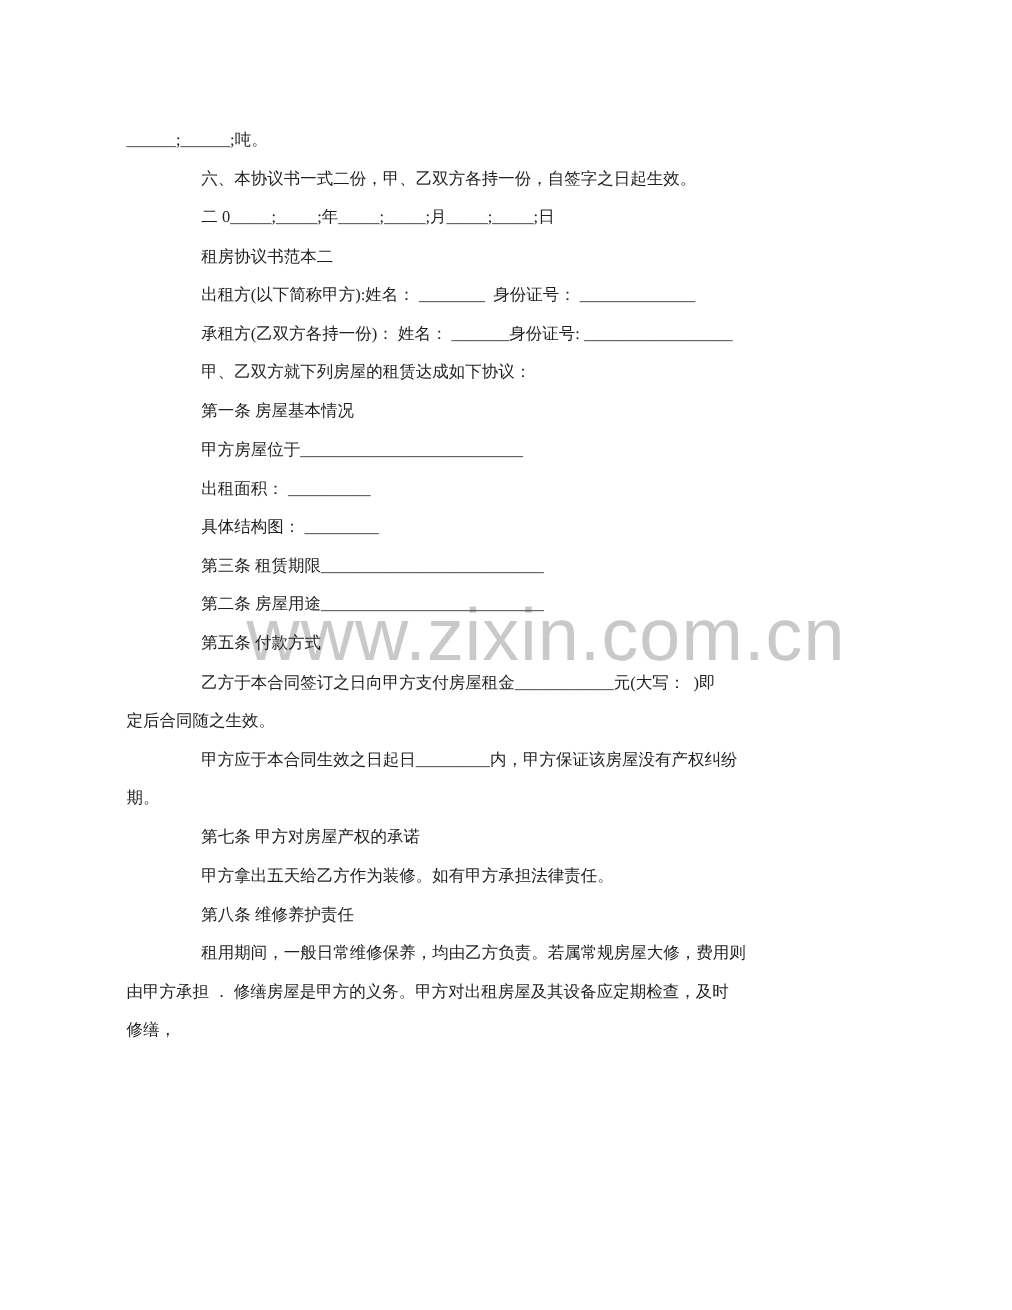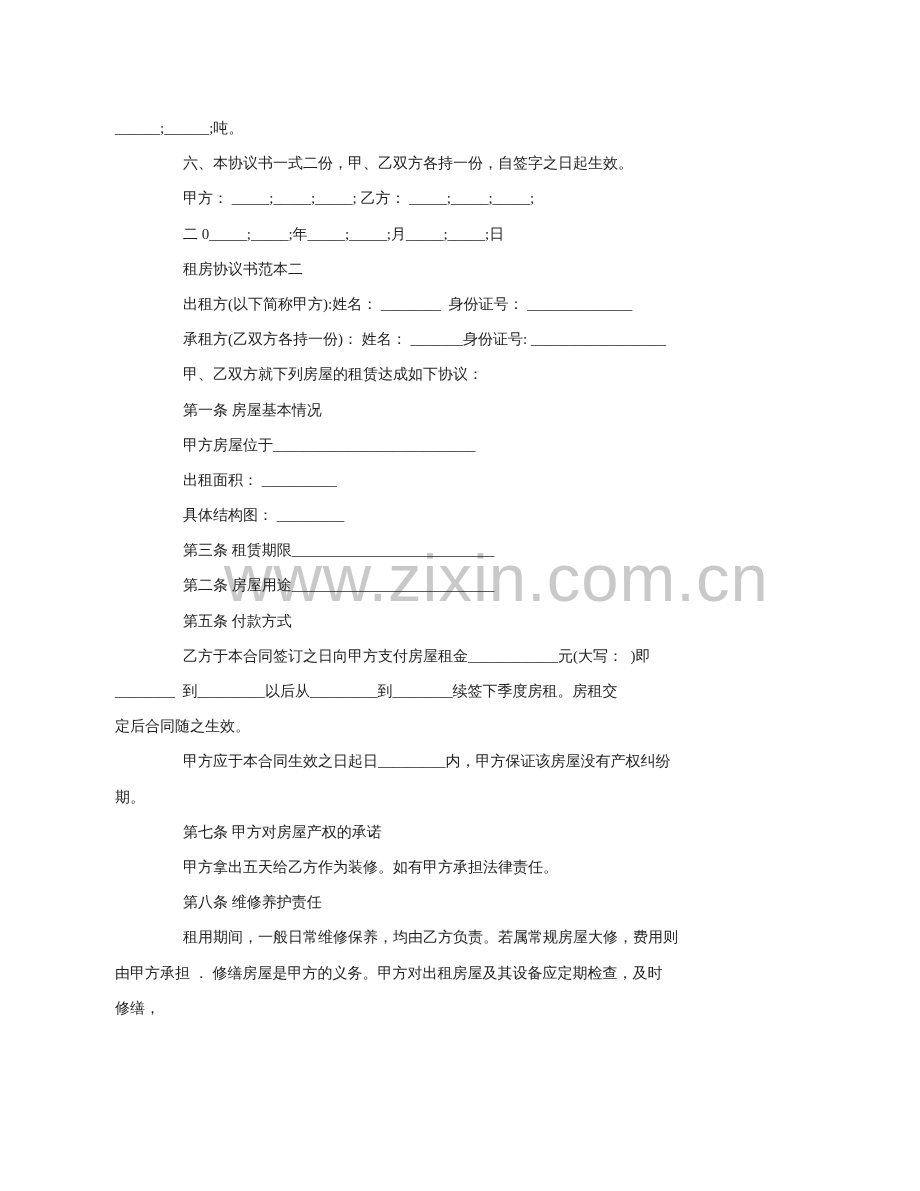--- a/index.html
+++ b/index.html
@@ -48,35 +48,33 @@
   }
 </style>
 </head>
 <body>
 
 <div class="page">
   <div class="watermark" style="color: rgb(201, 201, 201);">www.zixin.com.cn</div>
   <div class="doc" style="color: rgb(31, 31, 31);">
       <div class="line">______;______;吨。</div>
       <div class="line indent">六、本协议书一式二份，甲、乙双方各持一份，自签字之日起生效。</div>
-      <div class="line indent">甲方： _____;_____;_____; 乙方： _____;_____;_____;</div>
       <div class="line indent">二 0_____;_____;年_____;_____;月_____;_____;日</div>
       <div class="line indent">租房协议书范本二</div>
       <div class="line indent">出租方(以下简称甲方):姓名： ________  身份证号： ______________</div>
       <div class="line indent">承租方(乙双方各持一份)： 姓名： _______身份证号: __________________</div>
       <div class="line indent">甲、乙双方就下列房屋的租赁达成如下协议：</div>
       <div class="line indent">第一条 房屋基本情况</div>
       <div class="line indent">甲方房屋位于___________________________</div>
       <div class="line indent">出租面积： __________</div>
       <div class="line indent">具体结构图： _________</div>
       <div class="line indent">第三条 租赁期限___________________________</div>
       <div class="line indent">第二条 房屋用途___________________________</div>
       <div class="line indent">第五条 付款方式</div>
       <div class="line indent">乙方于本合同签订之日向甲方支付房屋租金____________元(大写：  )即</div>
-      <div class="line">________  到_________以后从_________到________续签下季度房租。房租交</div>
       <div class="line">定后合同随之生效。</div>
       <div class="line indent">甲方应于本合同生效之日起日_________内，甲方保证该房屋没有产权纠纷</div>
       <div class="line">期。</div>
       <div class="line indent">第七条 甲方对房屋产权的承诺</div>
       <div class="line indent">甲方拿出五天给乙方作为装修。如有甲方承担法律责任。</div>
       <div class="line indent">第八条 维修养护责任</div>
       <div class="line indent">租用期间，一般日常维修保养，均由乙方负责。若属常规房屋大修，费用则</div>
       <div class="line">由甲方承担 ． 修缮房屋是甲方的义务。甲方对出租房屋及其设备应定期检查，及时</div>
       <div class="line">修缮，</div>
     </div>

